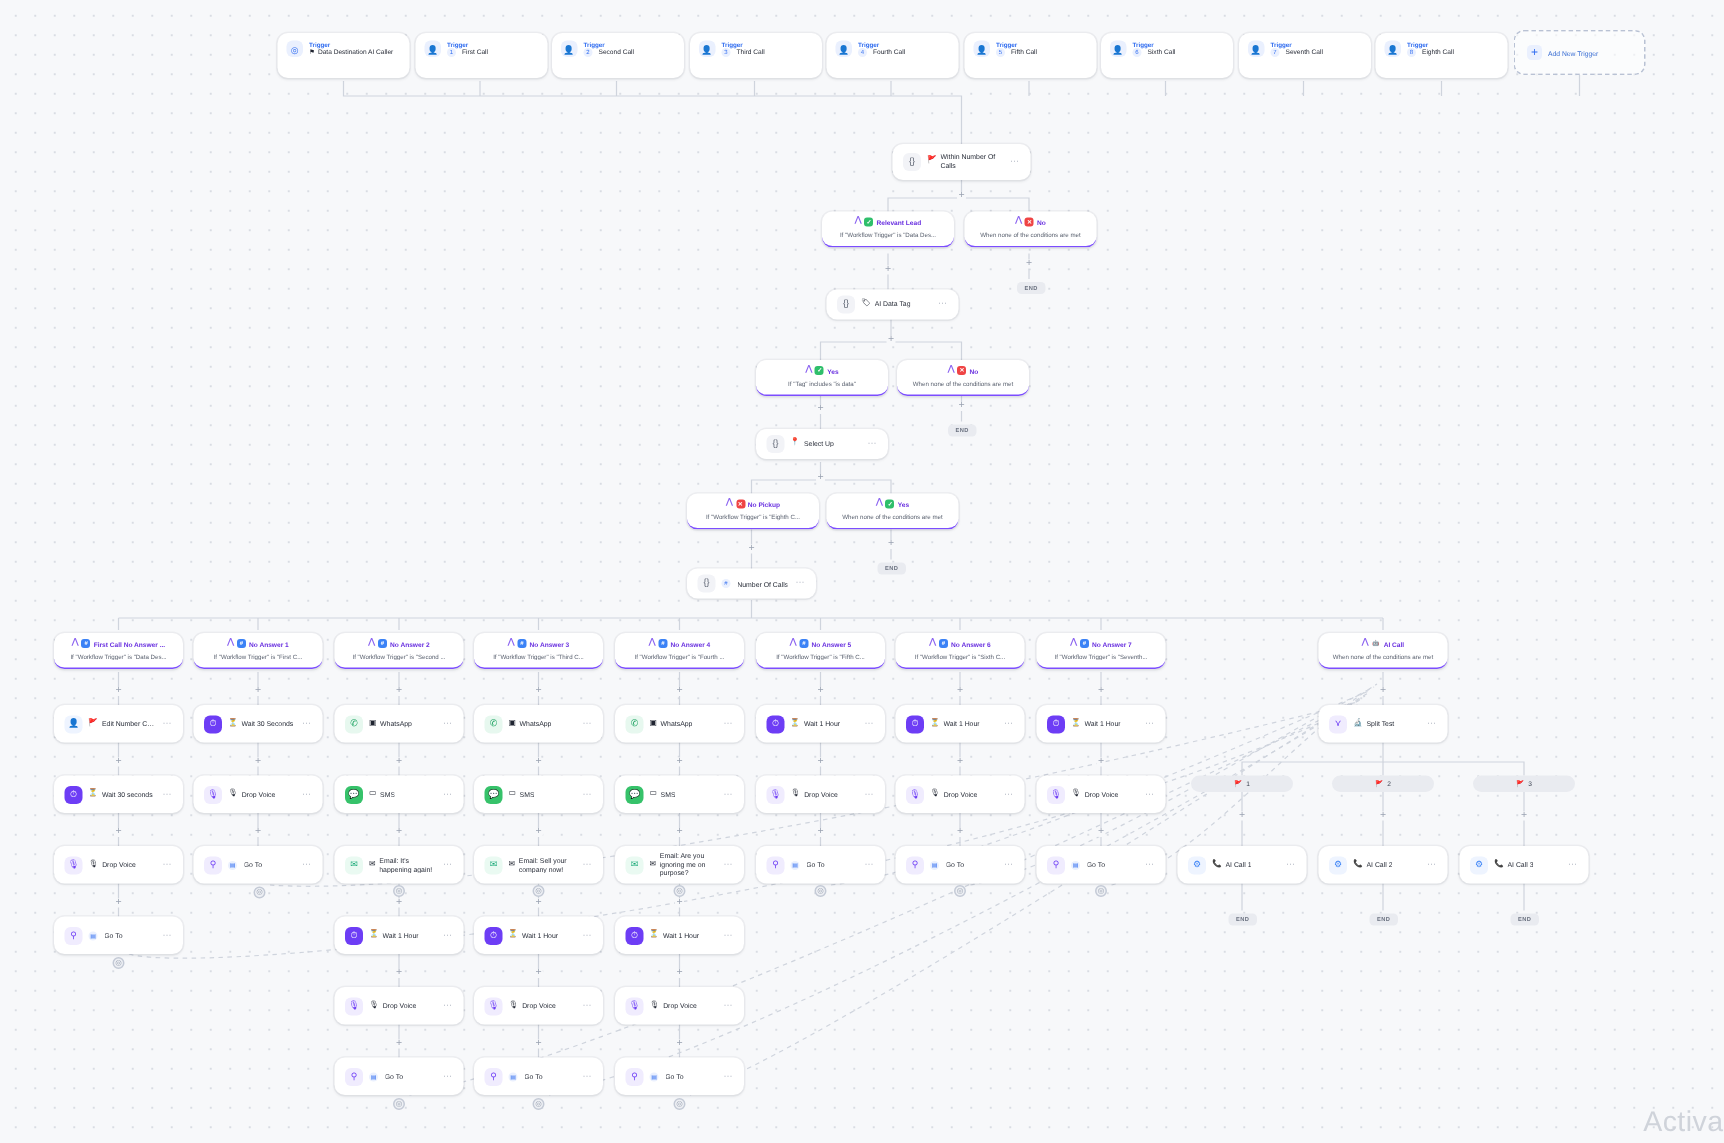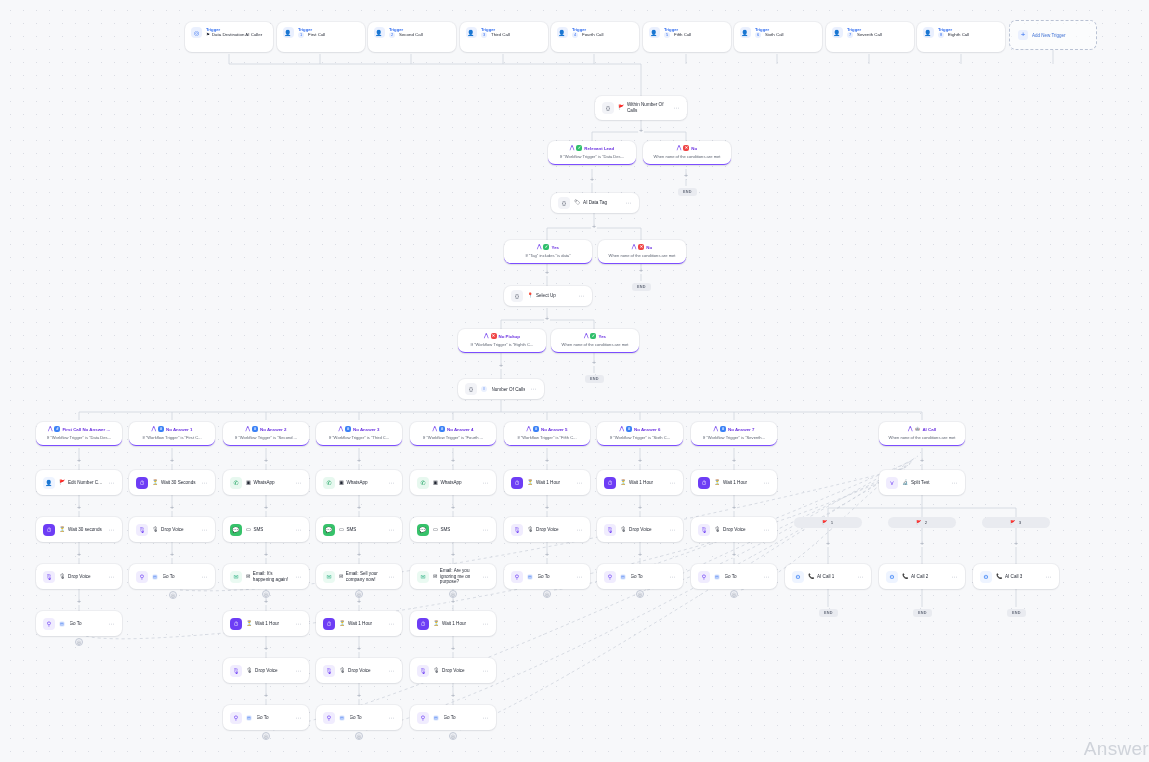--- a/index.html
+++ b/index.html
@@ -917,14 +917,14 @@
   <div class="plusdot" style="left:263px;top:599px">+</div>
   <div class="plusdot" style="left:356px;top:599px">+</div>
   <div class="plusdot" style="left:450px;top:599px">+</div>
   <div class="plusdot" style="left:263px;top:646px">+</div>
   <div class="plusdot" style="left:356px;top:646px">+</div>
   <div class="plusdot" style="left:450px;top:646px">+</div>
   <div class="plusdot" style="left:263px;top:693px">+</div>
   <div class="plusdot" style="left:356px;top:693px">+</div>
   <div class="plusdot" style="left:450px;top:693px">+</div>
 
-  <div class="watermark">Answer</div>
+  <div class="watermark">Activa</div>
 </div>
 
 </body></html>

